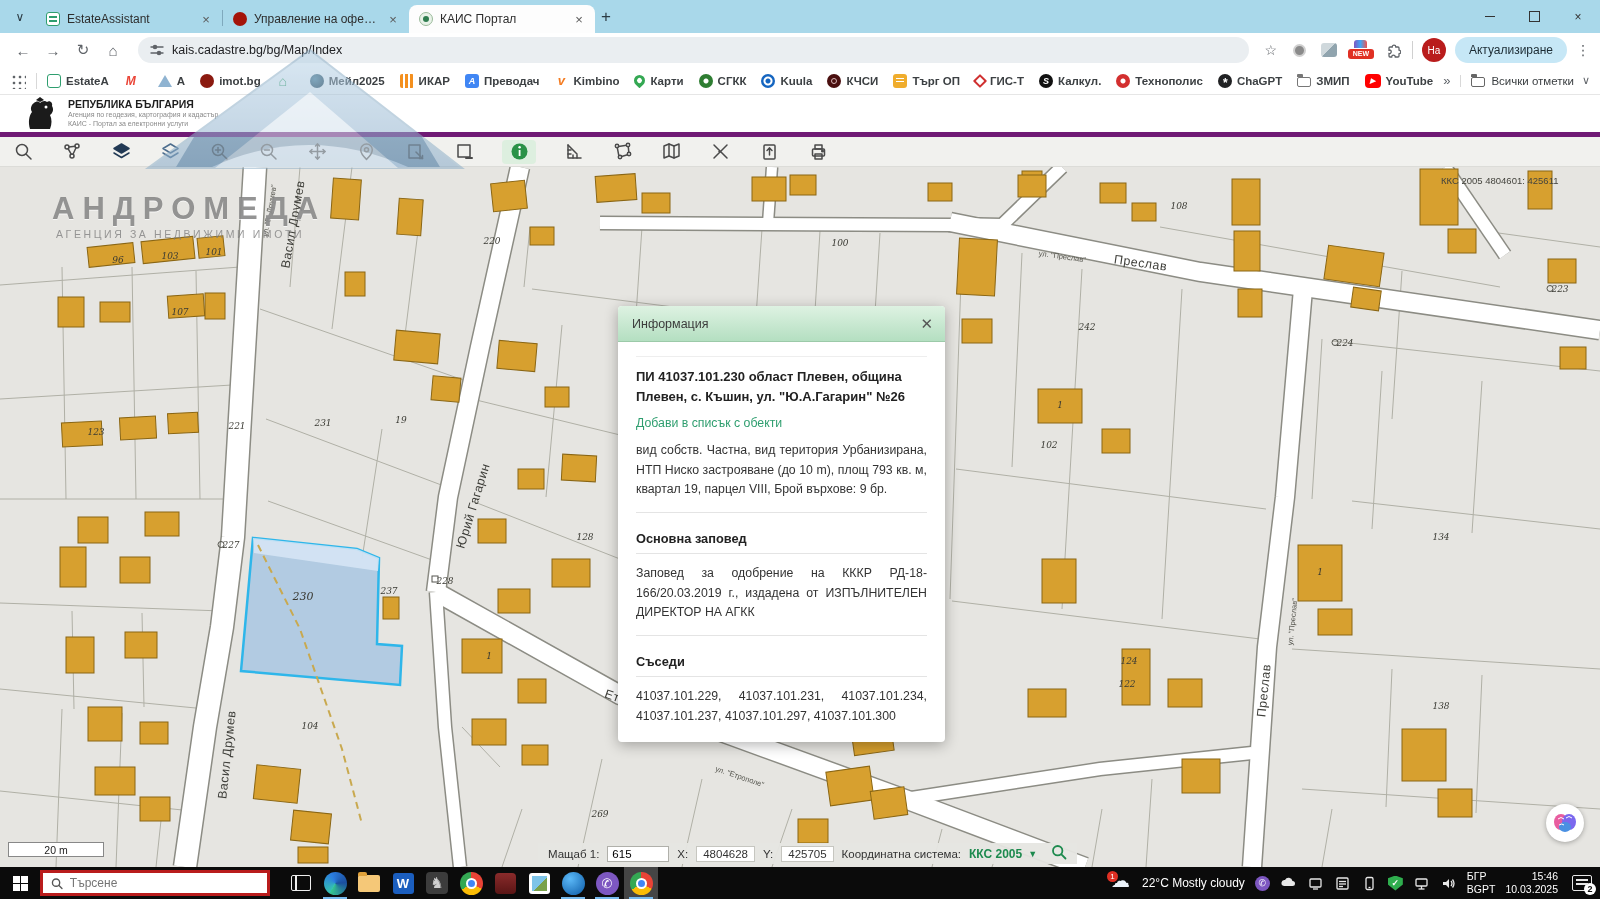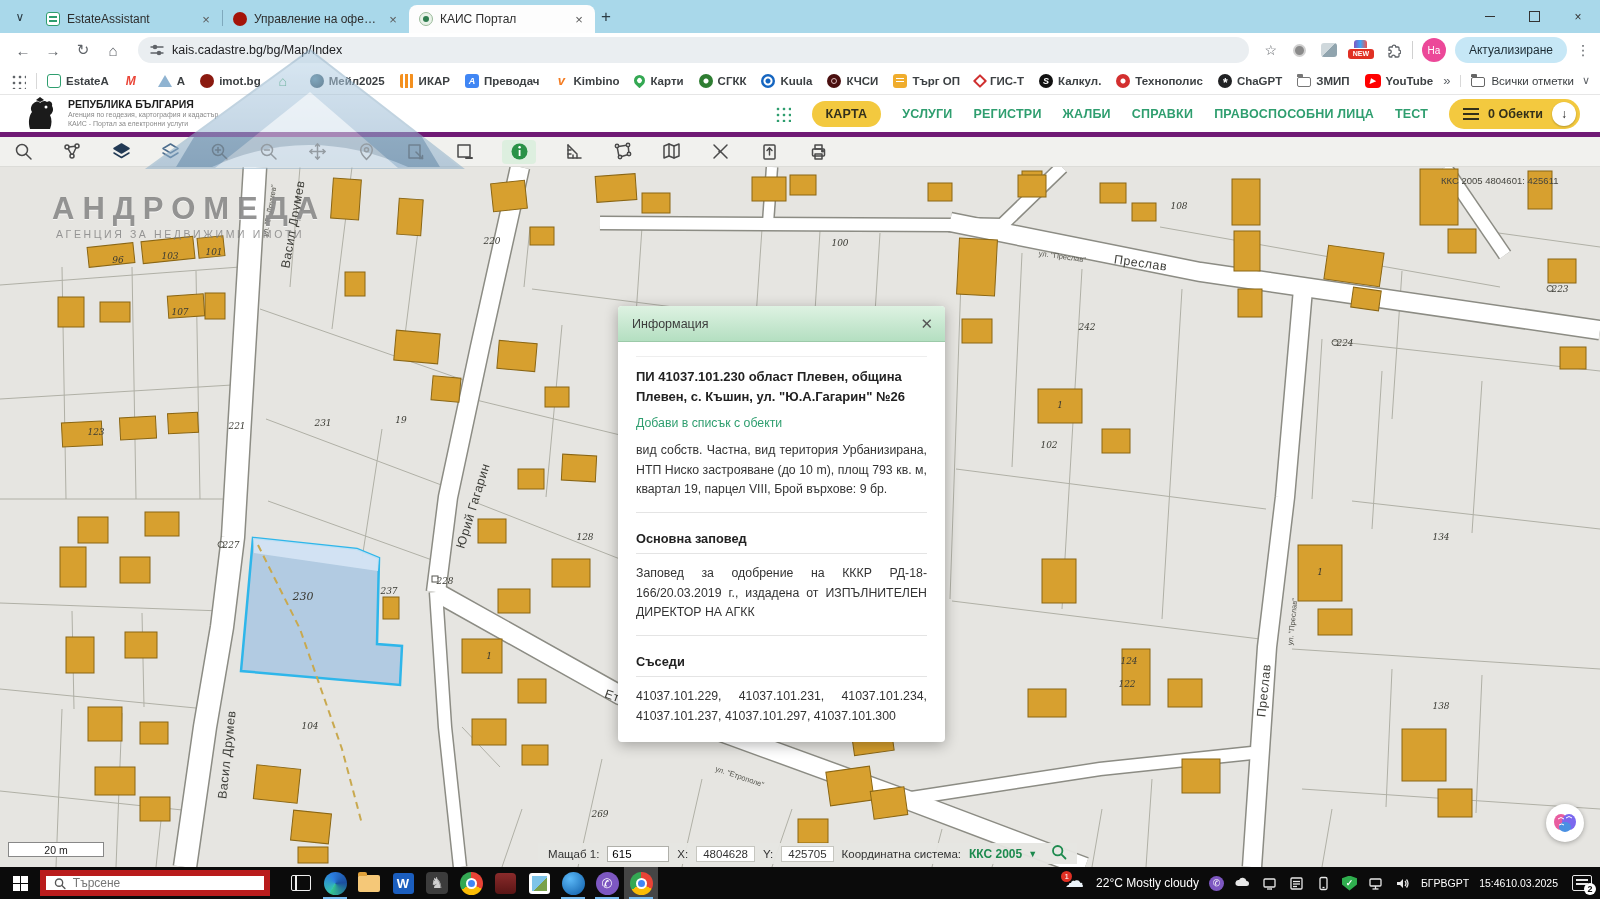--- a/index.html
+++ b/index.html
@@ -33,21 +33,21 @@
   .urlbox { flex:1; height:26px; background:#eaeef1; border-radius:13px; display:flex; align-items:center; padding:0 12px; gap:8px; margin:0 8px; }
   .url-text { font-size:12.5px; color:#202124; }
   .addr-right { display:flex; align-items:center; gap:9px; }
   .mini-ico { width:20px; height:20px; border:none; background:transparent; color:#5f6368; font-size:14px; cursor:pointer; position:relative; display:flex; align-items:center; justify-content:center;}
   .ext-dot::after{content:""; width:9px; height:9px; border-radius:50%; background:#8a8a8a; border:2px solid #cfcfcf;}
   .ext-img{ background:linear-gradient(135deg,#cfd8dc 50%, #90a4ae 50%); border-radius:3px; width:16px; height:14px;}
   .ext-new { width:26px; height:18px; }
   .new-badge { position:absolute; bottom:0; left:0; right:0; background:#e03024; color:#fff; font-size:7px; font-weight:bold; text-align:center; border-radius:3px; line-height:10px; }
   .ext-new::before { content:""; position:absolute; top:-1px; left:6px; width:13px; height:8px; border-radius:3px 3px 0 0; background:linear-gradient(90deg,#7e57c2,#42a5f5,#ef5350); }
   .divider-v { width:1px; height:18px; background:#d0d0d0; }
-  .avatar { width:24px; height:24px; border-radius:50%; background:#ec4899; color:#fff; font-size:10px; display:flex; align-items:center; justify-content:center; cursor:pointer; }
+  .avatar { width:24px; height:24px; border-radius:50%; background:#b91c1c; color:#fff; font-size:10px; display:flex; align-items:center; justify-content:center; cursor:pointer; }
   .update-pill { height:26px; border:none; border-radius:14px; background:#c6e7f6; color:#1c2b33; font-size:12px; padding:0 14px; cursor:pointer; font-family:inherit;}
   .dots3 { color:#5f6368; font-size:14px; border:none; background:none; cursor:pointer;}
 
   
   .bmbar { height:28px; background:#fff; display:flex; align-items:center; padding:0 10px; border-bottom:1px solid #e6e6e6; }
   .apps-grid { width:16px; height:16px; margin-right:10px; background-image:radial-gradient(#5f6368 1.5px, transparent 1.6px); background-size:6px 6px; background-position:1px 1px; cursor:pointer; }
   .bm-div { width:1px; height:16px; background:#d8d8d8; margin-right:10px; }
   .bm-list { display:flex; align-items:center; gap:15px; flex:1; overflow:hidden;font-weight:bold; }
   .bm { display:flex; align-items:center; gap:5px; font-size:11.5px; color:#3c4043; cursor:pointer; white-space:nowrap; }
   .fav { width:14px; height:14px; flex:none; position:relative; display:inline-flex; align-items:center; justify-content:center; font-size:10px; border-radius:3px;}
@@ -150,21 +150,21 @@
   .crs-btn { display:flex; align-items:center; gap:6px; border:none; background:transparent; cursor:pointer; font-family:inherit;}
   .crs-val { font-size:12px; font-weight:bold; color:#1d8a4e; }
   .crs-caret { font-size:9px; color:#1d8a4e; }
   .sb-search { border:none; background:transparent; cursor:pointer; margin-left:6px;}
   .attribution { position:absolute; right:0; top:716px; height:19px; background:#2f9556; color:#fff; font-size:10px; font-weight:bold; display:flex; align-items:center; padding:0 10px; z-index:8; }
   .brain-fab { position:absolute; right:16px; top:637px; width:38px; height:38px; border-radius:50%; background:#fff; box-shadow:0 1px 5px rgba(0,0,0,.3); display:flex; align-items:center; justify-content:center; z-index:9; cursor:pointer; border:none;}
 
   
   .taskbar { height:32px; background:#0b0b0b; display:flex; align-items:center; color:#fff; }
   .tb-start { width:40px; height:32px; border:none; background:transparent; display:flex; align-items:center; justify-content:center; cursor:pointer; }
-  .tb-search { width:230px; height:26px; background:#fff; border:6px solid #b91c1c; display:flex; align-items:center; padding:0 8px; gap:7px; }
+  .tb-search { width:230px; height:26px; background:#fff; border:3px solid #b91c1c; display:flex; align-items:center; padding:0 8px; gap:7px; }
   .tb-search input { border:none; outline:none; font-size:12px; width:100%; color:#333; font-family:inherit;}
   .tb-icons { display:flex; align-items:center; margin-left:14px; }
   .tb-app { width:34px; height:32px; display:flex; align-items:center; justify-content:center; position:relative; cursor:pointer; }
   .tb-app.ul::after { content:""; position:absolute; bottom:0; left:5px; right:5px; height:2px; background:#76b9ed; }
   .tb-app.boxed { background:#454545; }
   .ico24 { width:23px; height:23px; border-radius:50%; position:relative; }
   .i-taskview{ width:20px; height:16px; border:1.5px solid #eee; border-radius:2px; position:relative; background:linear-gradient(90deg,transparent 0 3px,#eee 3px 4.5px,transparent 4.5px); }
   .i-edge { background:conic-gradient(from 210deg,#35c2b0,#2b7de0 35%,#1b4f9e 65%,#35c78f); }
   .i-folder { width:22px; height:17px; background:#f5c878; border-radius:2px; position:relative; }
   .i-folder::before{content:""; position:absolute; top:-3px; left:0; width:9px; height:4px; background:#e0a23c; border-radius:2px 2px 0 0;}
@@ -183,21 +183,21 @@
   .tb-tray { margin-left:auto; display:flex; align-items:center; gap:10px; padding-right:8px; }
   .weather { display:flex; align-items:center; gap:7px; cursor:pointer; position:relative;}
   .w-cloud { width:26px; height:17px; position:relative; }
   .w-cloud::after{content:"☁"; font-size:19px; color:#ecf3fa; position:absolute; top:-6px; left:2px;}
   .w-badge { position:absolute; top:-4px; left:-2px; width:11px; height:11px; background:#e03024; border-radius:50%; color:#fff; font-size:8px; display:flex; align-items:center; justify-content:center; z-index:2;}
   .w-text { font-size:12px; color:#fff; white-space:nowrap; }
   .tray-ico { width:17px; height:17px; display:flex; align-items:center; justify-content:center; cursor:pointer; }
   .tray-ico svg { width:15px; height:15px; stroke:#e8e8e8; fill:none; stroke-width:1.3; }
   .tray-viber{ width:15px; height:15px; border-radius:50%; background:#7d57c1; display:flex; align-items:center; justify-content:center; font-size:9px; color:#fff;}
   .shield { width:15px; height:15px; background:#2fae4e; clip-path:polygon(50% 0,100% 18%,100% 60%,50% 100%,0 60%,0 18%); display:flex; align-items:center; justify-content:center; font-size:9px; color:#fff; font-weight:bold;}
-  .clock2 { display:flex; flex-direction:row; line-height:1.2; font-size:10.5px; text-align:left; cursor:pointer;}
+  .clock2 { display:flex; flex-direction:column; line-height:1.2; font-size:10.5px; text-align:left; cursor:pointer;}
   .clock2.right { text-align:right; }
   .notif { position:relative; width:20px; height:16px; border:1.5px solid #e8e8e8; border-radius:2px; cursor:pointer; margin-left:4px;}
   .notif::after{content:""; position:absolute; left:3px; top:3px; right:3px; height:1.5px; background:#e8e8e8; box-shadow:0 4px 0 #e8e8e8;}
   .notif-badge { position:absolute; right:-5px; bottom:-5px; width:12px; height:12px; background:#fff; color:#111; border-radius:50%; font-size:9px; font-weight:bold; display:flex; align-items:center; justify-content:center;}
 </style>
 </head>
 <body>
 
 <div class="page">
 
@@ -387,35 +387,20 @@
     <div class="gov-logo">
       <svg width="40" height="34" viewBox="0 0 40 34">
         <path fill="#1b1b1b" d="M10,32 C8,25 9,19 12,15 C10,12 11,8 14,6 C16,4 19,4 20,6 C22,4 25,3 27,5 C30,3 33,6 32,9 C34,12 33,16 30,18 C32,22 32,27 30,32 Z"></path>
         <path fill="#1b1b1b" d="M16,3 L20,0 L24,3 L20,5 Z"></path>
         <circle cx="26" cy="10" r="1.5" fill="#fff"></circle>
       </svg>
       <div class="org-lines">
         <span class="org-title">РЕПУБЛИКА БЪЛГАРИЯ</span>
         <span class="org-sub">Агенция по геодезия, картография и кадастър</span>
         <span class="org-sub">КАИС - Портал за електронни услуги</span>
-      </div>
-    </div>
-    <div class="main-nav">
-      <div class="nav-dots"></div>
-      <span class="nav-item active">КАРТА</span>
-      <span class="nav-item">УСЛУГИ</span>
-      <span class="nav-item">РЕГИСТРИ</span>
-      <span class="nav-item">ЖАЛБИ</span>
-      <span class="nav-item">СПРАВКИ</span>
-      <span class="nav-item">ПРАВОСПОСОБНИ ЛИЦА</span>
-      <span class="nav-item">ТЕСТ</span>
-      <div class="objects-pill">
-        <span class="burger"></span>
-        <span class="objects-label">0 Обекти</span>
-        <span class="dl-circle">↓</span>
       </div>
     </div>
   </div>
 
   <div class="map-toolbar">
     <div class="logo-band">
       <svg width="266" height="30" viewBox="0 0 266 30">
           <polygon points="18,0 246,0 264,30 0,30" fill="#7e96a8" opacity=".9"></polygon>
           <path d="M36,30 Q132,-14 232,30 Z" fill="#dfe9f0" opacity=".95"></path>
         </svg>

